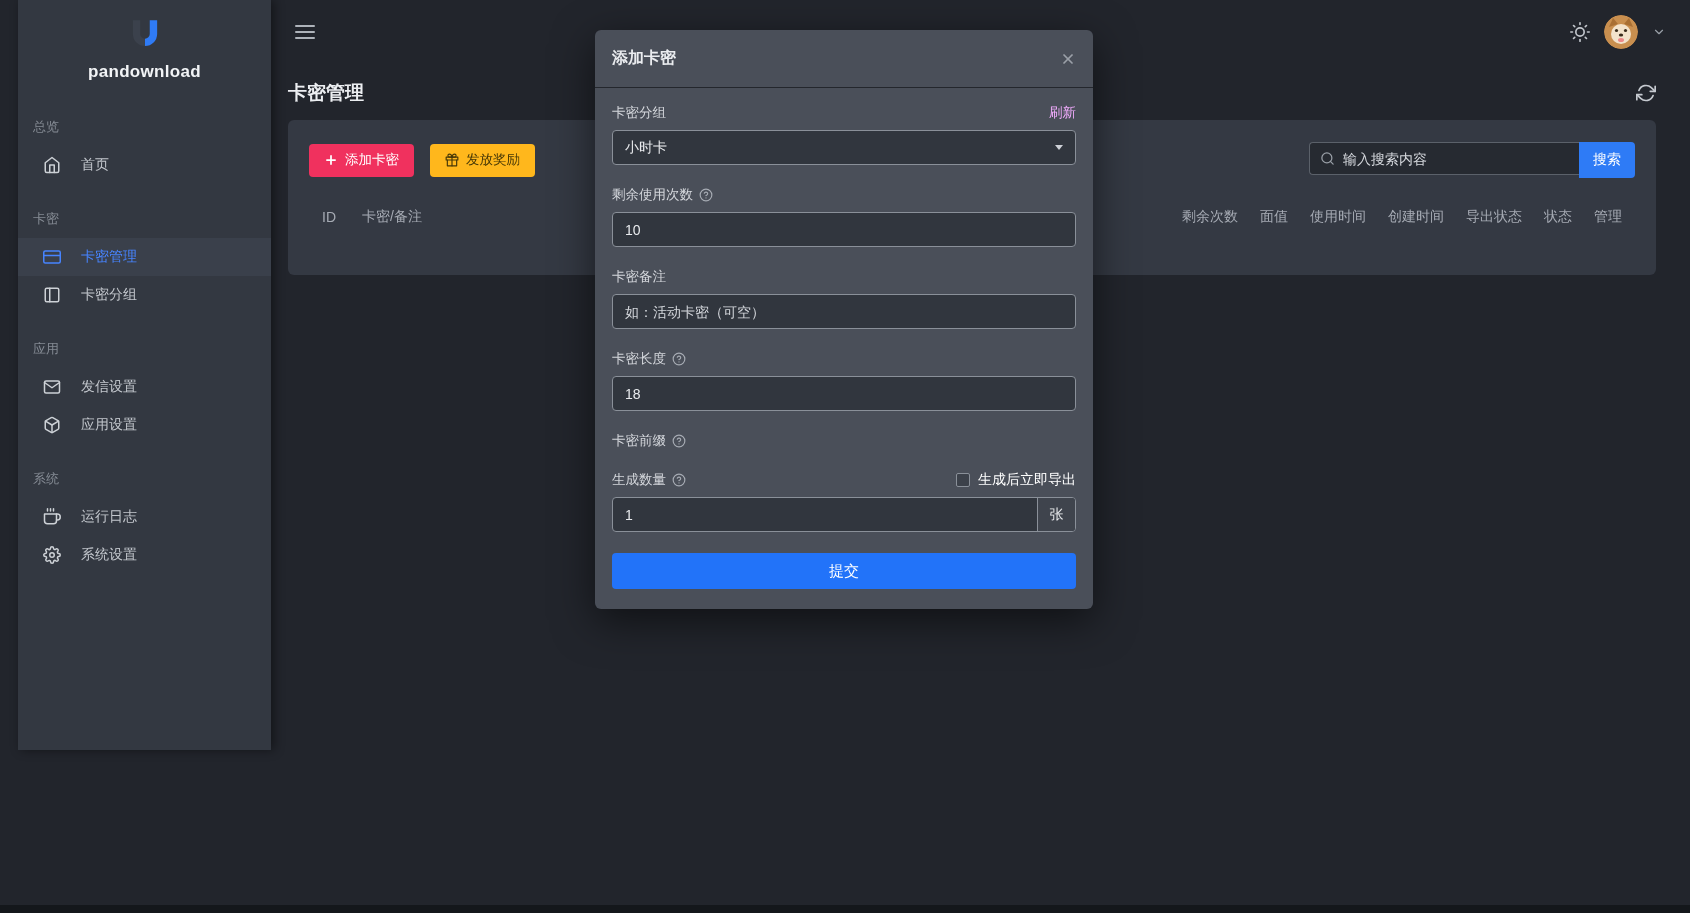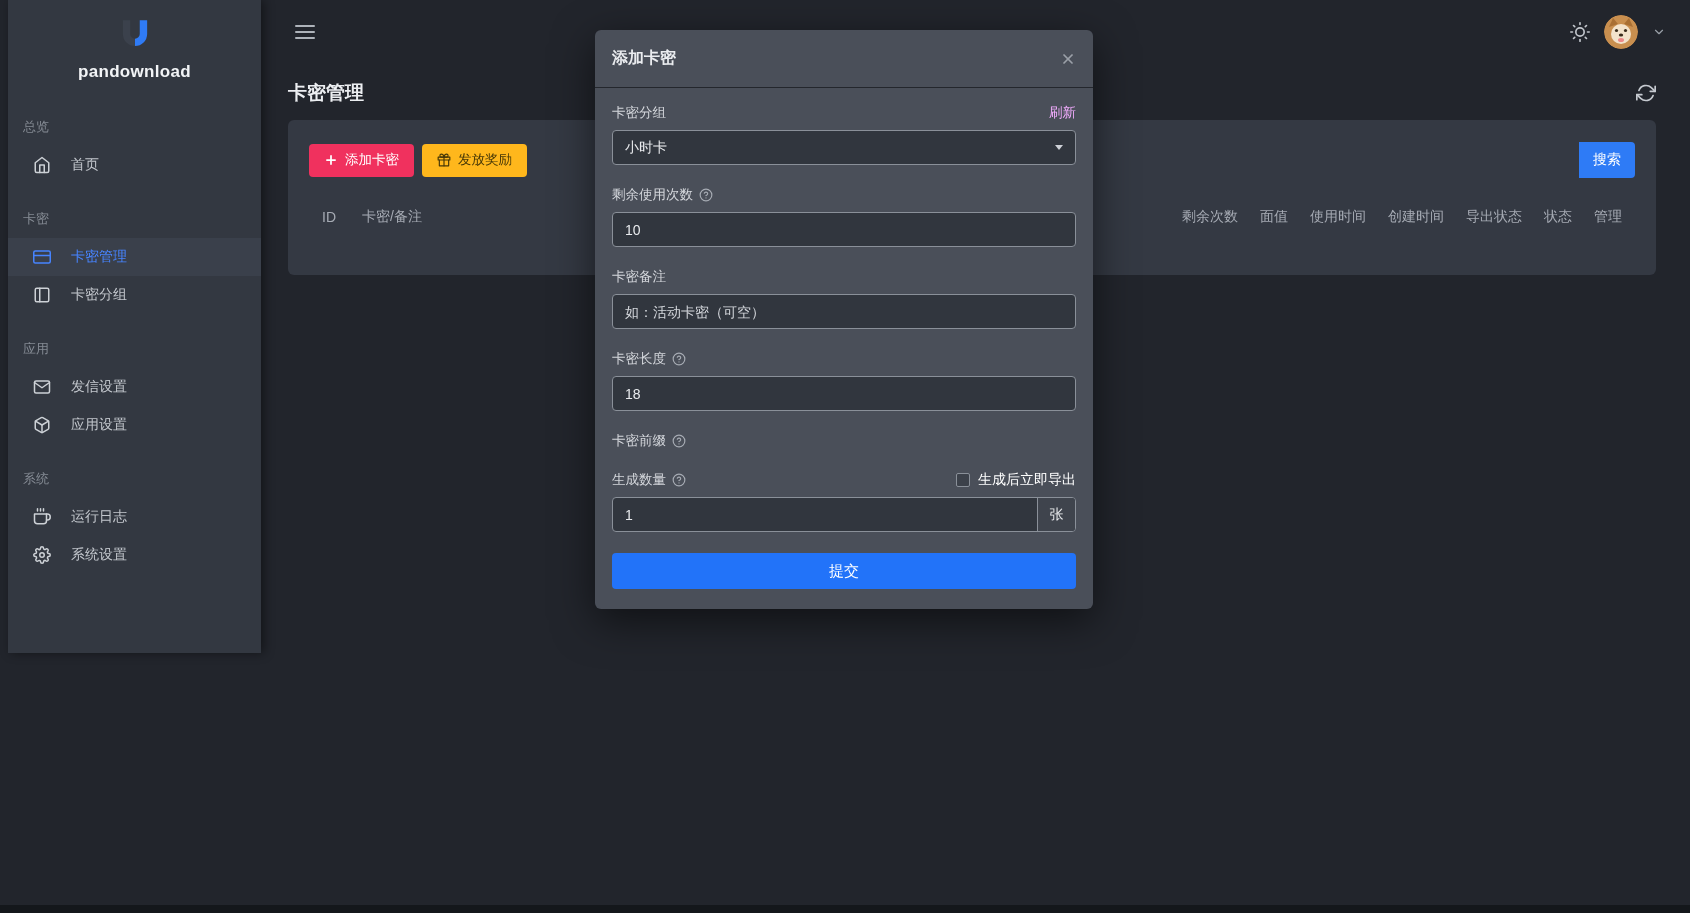--- a/index.html
+++ b/index.html
@@ -5,21 +5,21 @@
   * { margin:0; padding:0; box-sizing:border-box; }
   html,body { width:1690px; height:913px; overflow:hidden; }
   body {
     font-family:"Liberation Sans","DejaVu Sans",sans-serif;
     background:#22252c; color:#c9ccd2; position:relative;
   }
   svg { display:block; }
 
   
   .sidebar {
-    position:absolute; left:8px; top:0; width:253px; height:653px;
+    position:absolute; left:18px; top:0; width:253px; height:750px;
     background:#333841; box-shadow:3px 0 10px rgba(0,0,0,.45); z-index:5;
   }
   .logo-wrap { padding:18px 0 10px; text-align:center; }
   .logo-icon { margin:0 auto 8px; width:38px; height:36px; }
   .logo-text { color:#f2f4f6; font-size:17px; font-weight:bold; letter-spacing:.3px; }
   .nav-section-label { color:#858b94; font-size:13px; padding:26px 0 10px 15px; }
   .nav-item {
     display:flex; align-items:center; gap:20px; height:38px;
     padding-left:25px; color:#c3c7cd; font-size:14px; cursor:pointer;
   }
@@ -47,21 +47,21 @@
 
   .card {
     margin-top:14px; background:#343943; border-radius:6px;
     height:155px; padding:22px 21px 0; position:relative;
   }
   .card-toolbar { display:flex; align-items:center; }
   .btn { display:inline-flex; align-items:center; gap:7px; height:33px; padding:0 15px;
          border:none; border-radius:4px; font-size:13.5px; cursor:pointer;
          font-family:inherit; }
   .btn-add { background:#f0315e; color:#fff; }
-  .btn-reward { background:#ffb71c; color:#473807; margin-left:8px; }
+  .btn-reward { background:#ffb71c; color:#473807; margin-left:16px; }
   .btn .bico { width:14px; height:14px; }
 
   .search-group { margin-left:auto; display:flex; }
   .search-box {
     display:flex; align-items:center; gap:8px; width:270px; height:33px;
     background:#262a31; border:1px solid #5b616a; border-right:none;
     border-radius:4px 0 0 4px; padding:0 10px;
   }
   .search-box .sico { width:15px; height:15px; color:#9aa0a8; flex:0 0 auto; }
   .search-box input {
@@ -252,20 +252,27 @@
               <polyline points="20 12 20 22 4 22 4 12"></polyline>
               <rect x="2" y="7" width="20" height="5"></rect>
               <line x1="12" y1="22" x2="12" y2="7"></line>
               <path d="M12 7H7.5a2.5 2.5 0 0 1 0-5C11 2 12 7 12 7z"></path>
               <path d="M12 7h4.5a2.5 2.5 0 0 0 0-5C13 2 12 7 12 7z"></path>
             </svg>
           <span>发放奖励</span>
         </button>
 
         <div class="search-group">
+          <div class="search-box">
+            <svg class="sico" viewBox="0 0 24 24" fill="none" stroke="currentColor" stroke-width="2" stroke-linecap="round" stroke-linejoin="round">
+                <circle cx="11" cy="11" r="8"></circle>
+                <line x1="21" y1="21" x2="16.65" y2="16.65"></line>
+              </svg>
+            <input type="text" placeholder="输入搜索内容" style="">
+          </div>
           <button class="btn-search">搜索</button>
         </div>
       </div>
 
       <div class="table-head">
         <span class="th-id">ID</span>
         <span class="th-key">卡密/备注</span>
         <span class="th-right">
           <span>剩余次数</span>
           <span>面值</span>

